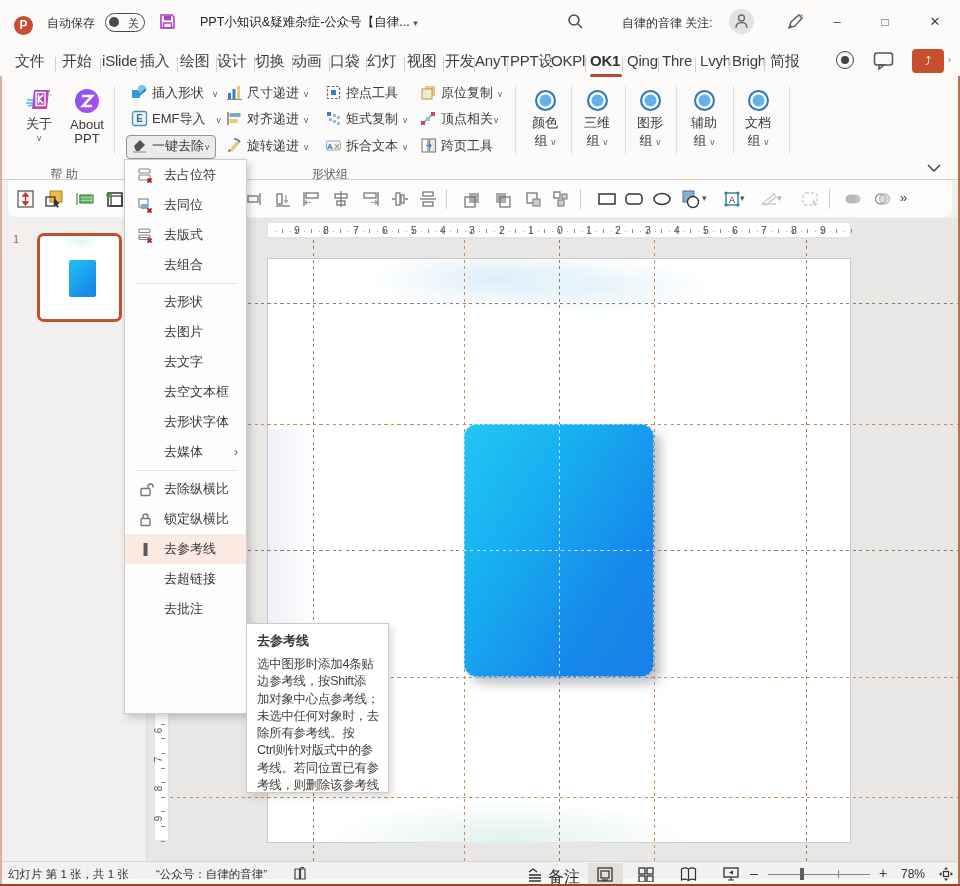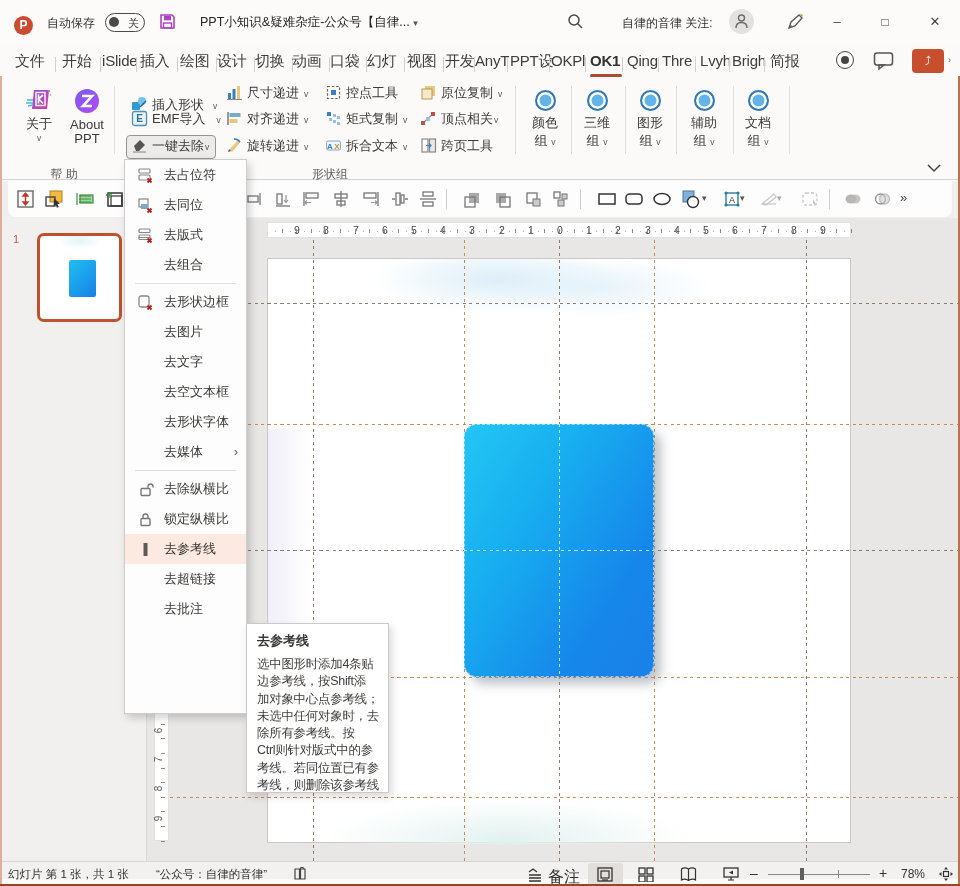--- a/index.html
+++ b/index.html
@@ -200,21 +200,21 @@
             <stop offset="1" stop-color="#b44af0"></stop>
           </linearGradient>
         </defs>
       <path d="M8 8h10l-9 10h9" stroke="#fff" stroke-width="2.6" fill="none"></path>
     </svg>
     <div style="line-height:14px;">About<br>PPT</div>
   </div>
   <div class="grouplabel" style="left:24px;">帮 助</div>
   <div class="vsep" style="left:114px;"></div>
 
-  <div class="rbtn" style="left:131px; top:4px;margin-top:12px;"><svg class="ic" viewBox="0 0 17 17">
+  <div class="rbtn" style="left:131px; top:4px;"><svg class="ic" viewBox="0 0 17 17">
         <rect x="1" y="6" width="8" height="8" rx="1" fill="#2e9bd6"></rect>
         <circle cx="11" cy="5" r="4" fill="#77c3e8"></circle>
         <path d="M9 11l6-6" stroke="#1a6fa3" stroke-width="1.6"></path>
       </svg>插入形状<span class="chev" style="margin-left:9px;">v</span></div>
   <div class="rbtn" style="left:131px; top:30px;"><svg class="ic" viewBox="0 0 17 17">
         <rect x="1.5" y="1.5" width="14" height="14" rx="2" fill="#eaf3f8" stroke="#4a90b8" stroke-width="1.3"></rect>
         <text x="8.5" y="12" font-size="10" text-anchor="middle" fill="#2d7295" font-family="Liberation Sans" font-weight="bold">E</text>
       </svg>EMF导入<span class="chev" style="margin-left:11px;">v</span></div>
   <div style="position:absolute; left:126px; top:55px; width:90px; height:24px; border:1px solid #99948f; border-radius:4px; background:#edebe9;"></div>
   <div class="rbtn" style="left:131px; top:57px;"><svg class="ic" viewBox="0 0 17 17">
@@ -523,24 +523,21 @@
         <path d="M10.5 11.5l4 4M14.5 11.5l-4 4" stroke="#b51f1f" stroke-width="1.8"></path>
       </svg>去同位</div>
   <div class="mi"><svg class="mic" viewBox="0 0 17 17">
         <rect x="2" y="2" width="11" height="3.5" rx="1" fill="none" stroke="#888" stroke-width="1.2"></rect>
         <rect x="2" y="8" width="11" height="4.5" rx="1" fill="none" stroke="#888" stroke-width="1.2"></rect>
         <path d="M2 10.5h11" stroke="#888" stroke-width="1"></path>
         <path d="M10.5 11.5l4 4M14.5 11.5l-4 4" stroke="#b51f1f" stroke-width="1.8"></path>
       </svg>去版式</div>
   <div class="mi">去组合</div>
   <div class="msep"></div>
-  <div class="mi"><svg class="mic" viewBox="0 0 17 17">
-        <rect x="2" y="2" width="10" height="11" rx="2" fill="none" stroke="#888" stroke-width="1.3"></rect>
-        <path d="M10.5 11.5l4 4M14.5 11.5l-4 4" stroke="#b51f1f" stroke-width="1.8"></path>
-      </svg>去形状边框</div>
+  <div class="mi">去形状</div>
   <div class="mi">去图片</div>
   <div class="mi">去文字</div>
   <div class="mi">去空文本框</div>
   <div class="mi">去形状字体</div>
   <div class="mi">去媒体<span class="msub">›</span></div>
   <div class="msep"></div>
   <div class="mi"><svg class="mic" viewBox="0 0 17 17">
         <rect x="4" y="7.5" width="9" height="7" rx="1" fill="none" stroke="#777" stroke-width="1.4"></rect>
         <path d="M11 7.5V5.5a2.5 2.5 0 015 0v1" fill="none" stroke="#777" stroke-width="1.4"></path>
       </svg>去除纵横比</div>

